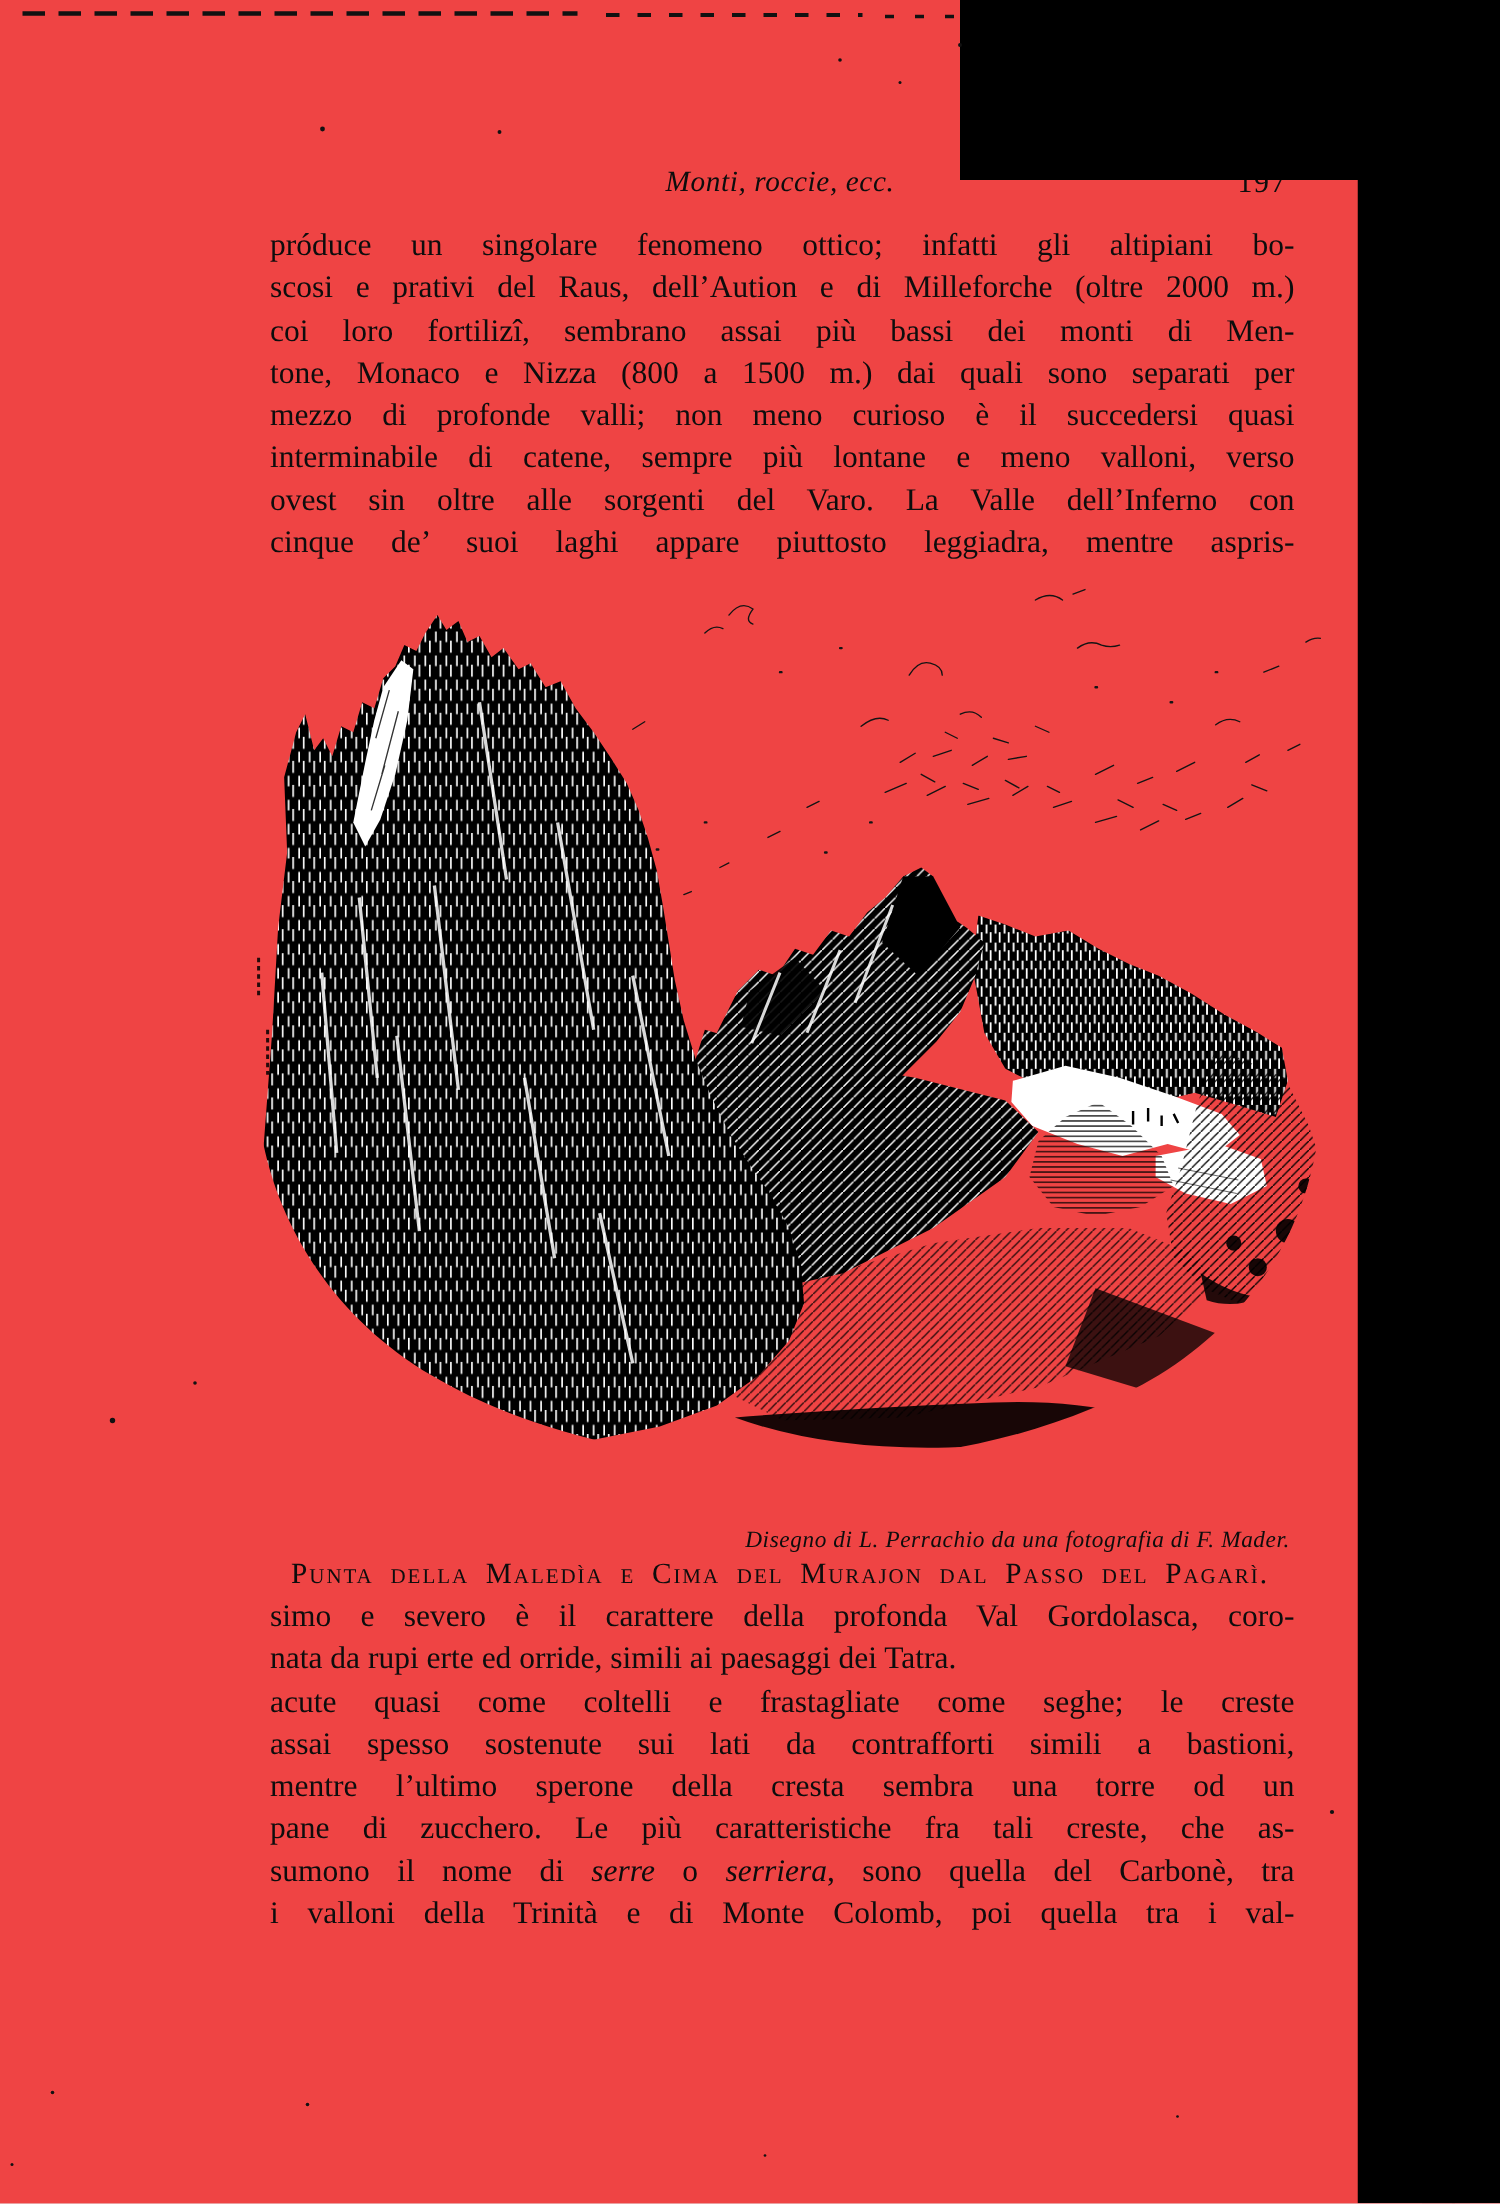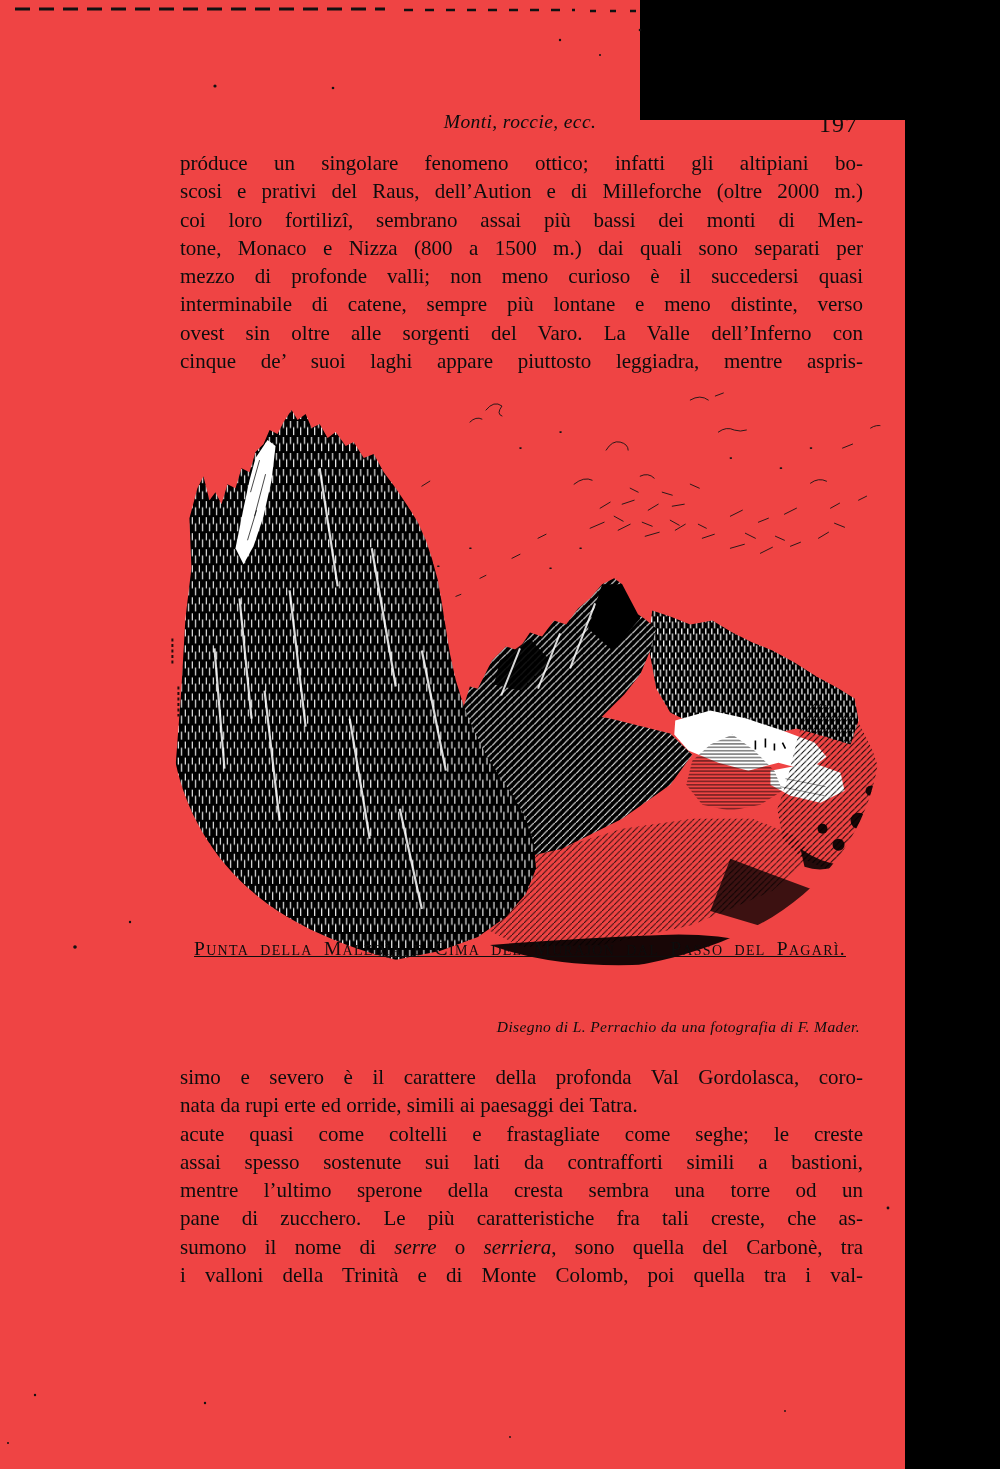--- a/index.html
+++ b/index.html
@@ -2,33 +2,33 @@
 <html><head>
 <meta charset="utf-8">
 <style>
   html,body{margin:0;padding:0;background:#e8e8e8;}
   .page{position:relative;width:1000px;height:1469px;background:#ffffff;overflow:hidden;
         font-family:"Liberation Serif",serif;color:#0d0d0d;}
   
   .runhead{position:absolute;top:111px;left:180px;width:680px;height:28px;}
   .rh-title{position:absolute;left:0;right:0;text-align:center;font-style:italic;
             font-size:19.5px;letter-spacing:.4px;}
-  .rh-num{position:absolute;right:2px;top:0;font-size:24px;letter-spacing:1px;}
+  .rh-num{position:absolute;right:2px;top:0;font-size:20px;letter-spacing:1px;}
   
   .para{position:absolute;left:180px;width:683px;font-size:21px;line-height:28.3px;z-index:2;}
   #para1{top:149px;}
   #para2{top:1063px;}
   .tline{text-align:justify;text-align-last:justify;height:28.3px;white-space:nowrap;}
   .tline.nj{text-align-last:left;}
   .tline.ind{text-indent:30px;}
   .tline em{font-style:italic;}
   
   .figure{position:absolute;left:168px;top:388px;width:714px;height:586px;z-index:1;}
-  .caption{position:absolute;top:938px;left:100px;width:840px;text-align:center;
-           font-variant:small-caps;font-size:19.5px;letter-spacing:1.3px;word-spacing:5px;z-index:2;text-decoration:underline;}
+  .caption{position:absolute;top:1039px;left:100px;width:840px;text-align:center;
+           font-variant:small-caps;font-size:19.5px;letter-spacing:1.3px;word-spacing:5px;z-index:2;}
   .credit{position:absolute;top:1018px;left:180px;width:680px;text-align:right;
           font-style:italic;font-size:15.5px;letter-spacing:.4px;z-index:2;}
   
   .artifacts{position:absolute;left:0;top:0;width:1000px;height:1469px;z-index:3;pointer-events:none;}
 </style>
 </head>
 <body>
 
 <div class="page" style="background: #ef4444; color: rgb(13, 13, 13);">
 
@@ -36,21 +36,21 @@
     <div class="rh-title">Monti, roccie, ecc.</div>
     <div class="rh-num">197</div>
   </div>
 
   <div class="para" id="para1">
       <div class="tline"><span>próduce un singolare fenomeno ottico; infatti gli altipiani bo-</span></div>
       <div class="tline"><span>scosi e prativi del Raus, dell’Aution e di Milleforche (oltre 2000 m.)</span></div>
       <div class="tline"><span>coi loro fortilizî, sembrano assai più bassi dei monti di Men-</span></div>
       <div class="tline"><span>tone, Monaco e Nizza (800 a 1500 m.) dai quali sono separati per</span></div>
       <div class="tline"><span>mezzo di profonde valli; non meno curioso è il succedersi quasi</span></div>
-      <div class="tline"><span>interminabile di catene, sempre più lontane e meno distinte, verso</span></div>
+      <div class="tline"><span>interminabile di catene, sempre più lontane e meno valloni, verso</span></div>
       <div class="tline"><span>ovest sin oltre alle sorgenti del Varo. La Valle dell’Inferno con</span></div>
       <div class="tline"><span>cinque de’ suoi laghi appare piuttosto leggiadra, mentre aspris-</span></div>
     </div>
 
   <svg class="figure" viewBox="0 0 710 585" role="img" aria-label="Punta della Maledìa e Cima del Murajon dal Passo del Pagarì.">
     <defs>
       <clipPath id="vig">
         <path d="M0,0 H710 V340 C710,418 670,486 602,528 C542,564 462,583 380,586 C292,589 192,572 118,528 C52,489 16,428 5,368 C1,348 0,335 0,322 Z"></path>
       </clipPath>
       <pattern id="pv" width="7" height="16" patternUnits="userSpaceOnUse">

